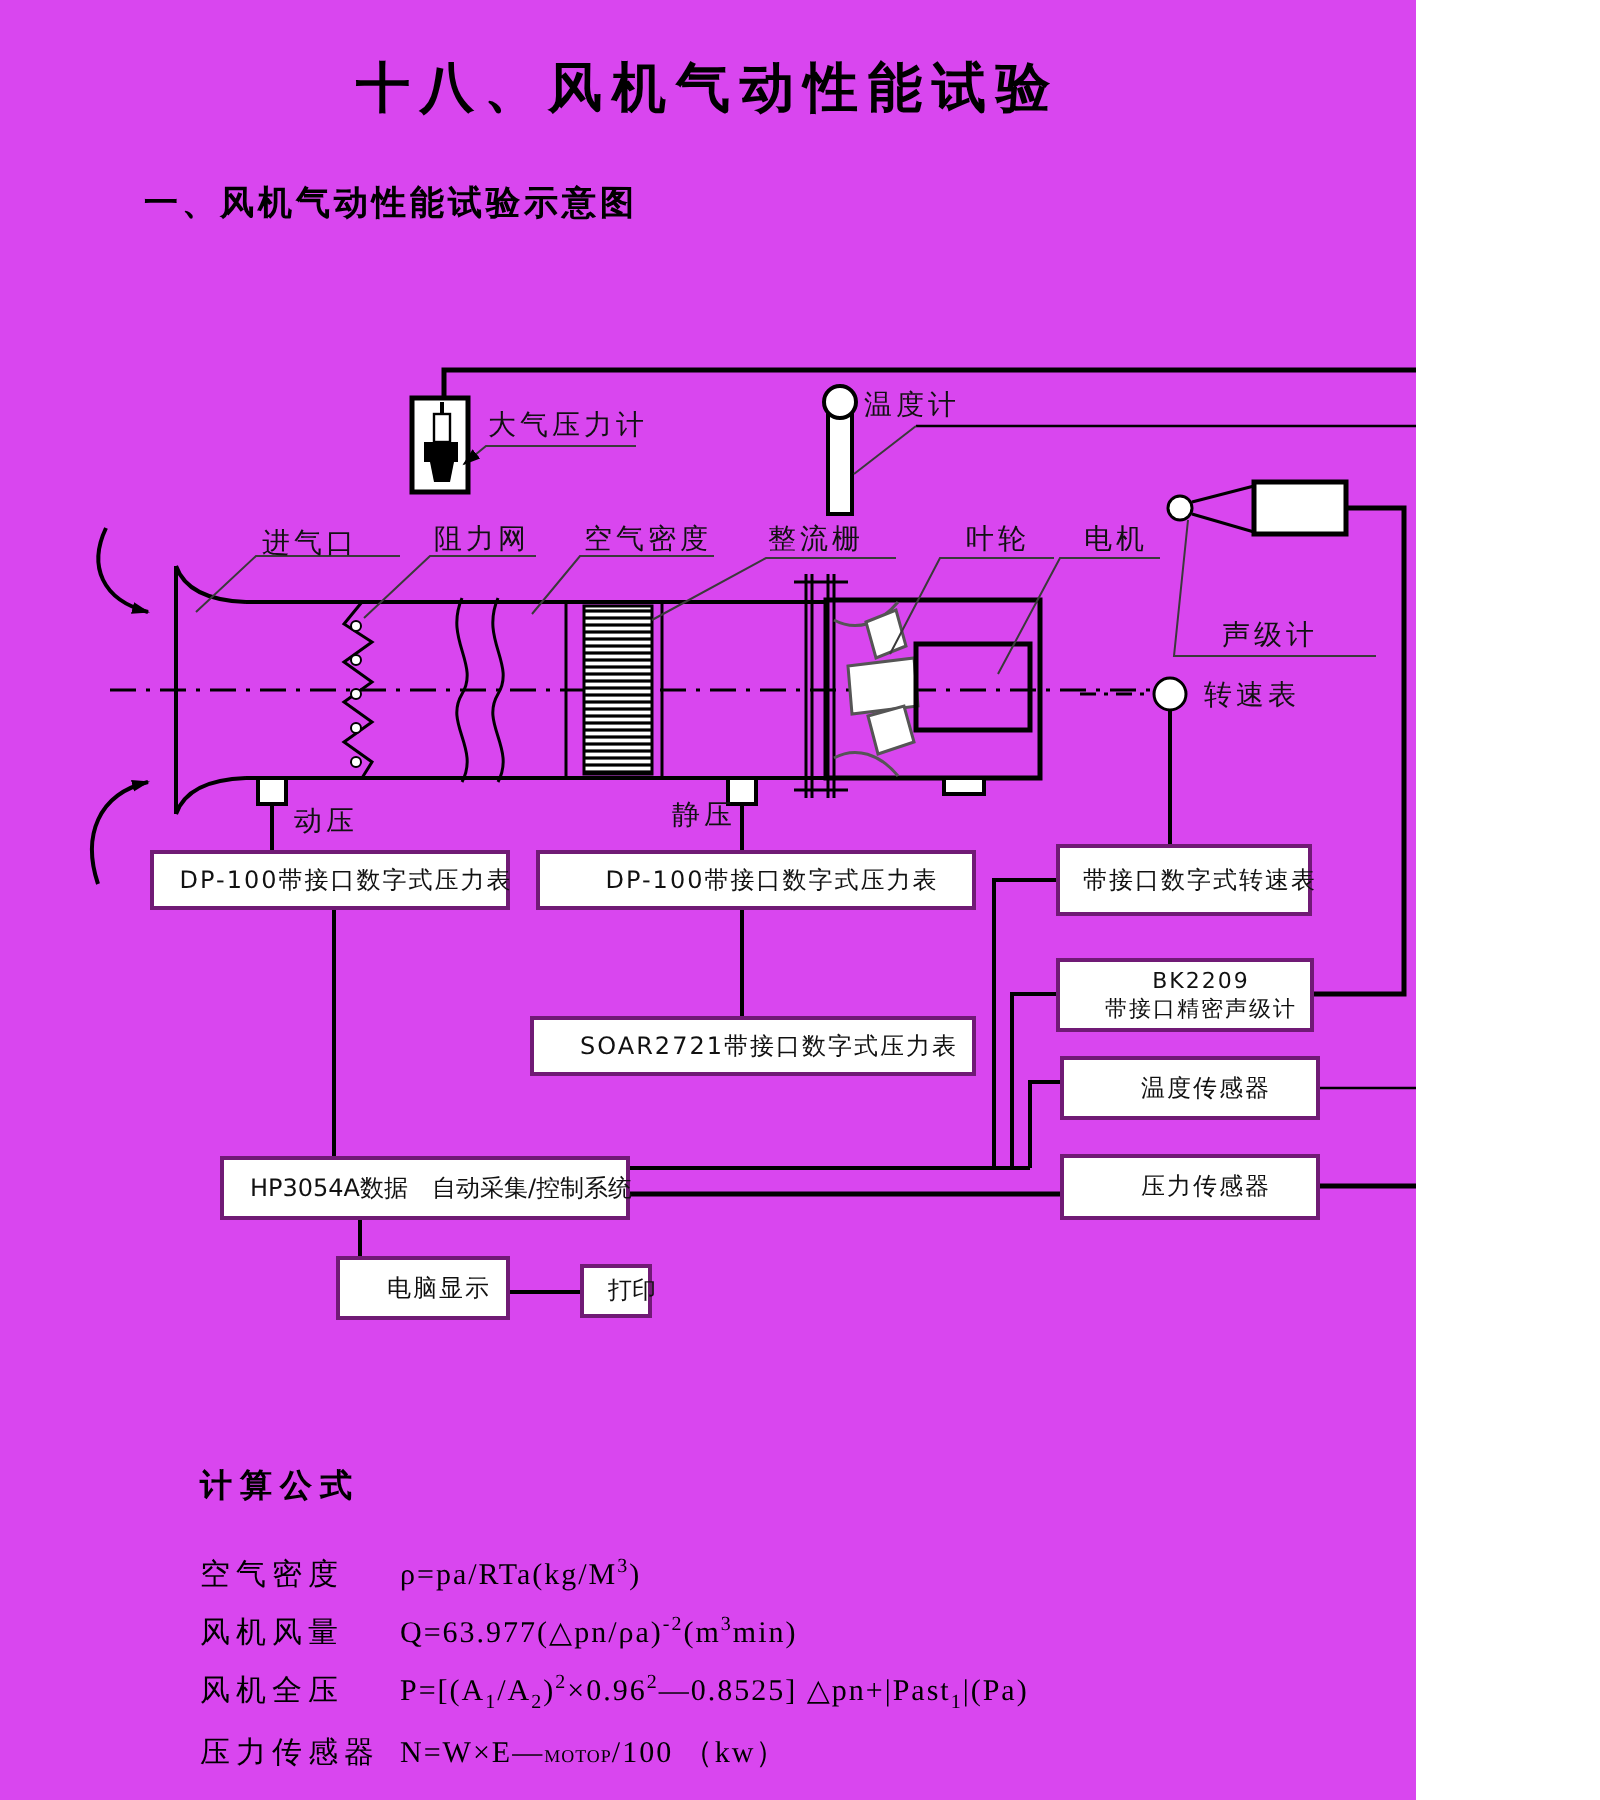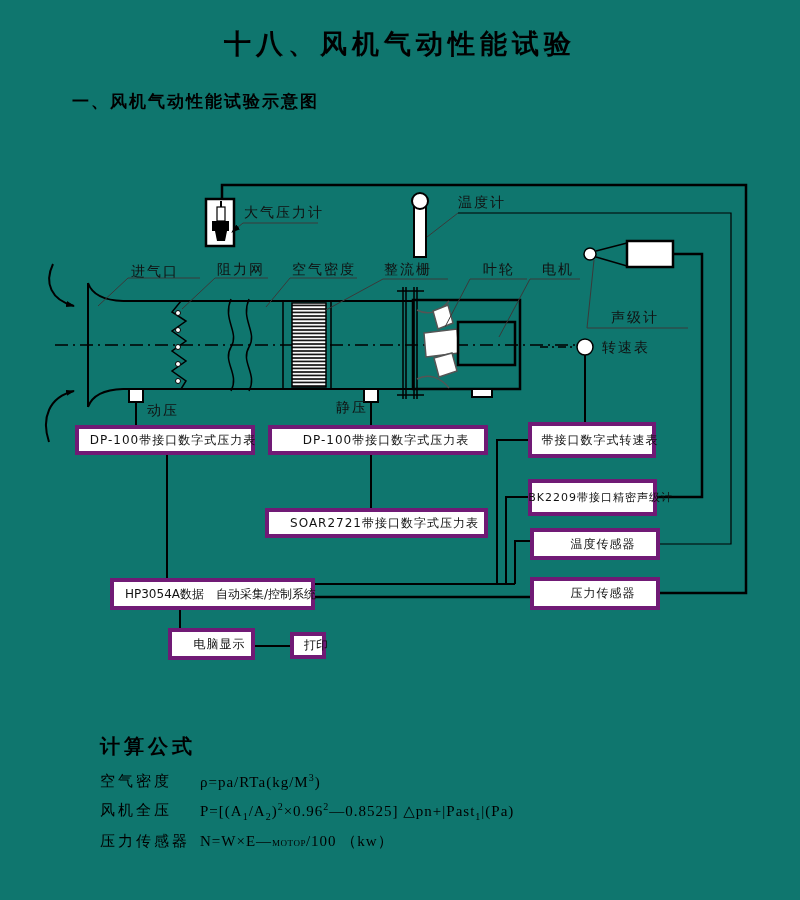--- a/index.html
+++ b/index.html
@@ -1,30 +1,30 @@
 <!DOCTYPE html>
 <html><head>
 <meta charset="utf-8">
 <style>
   html,body{margin:0;padding:0;}
   body{width:800px;height:900px;background:#ffffff;color:#000;
        font-family:"DejaVu Sans",sans-serif;}
-  .page{position:relative;width:800px;height:900px;background:#0f766e;overflow:hidden;}
+  .page{position:relative;width:708px;height:900px;background:#d946ef;overflow:hidden;}
   .title{position:absolute;top:26px;left:0;width:100%;text-align:center;
          font-size:27px;font-weight:bold;letter-spacing:5px;
          font-family:"DejaVu Serif","Liberation Serif",serif;}
   .subheading{position:absolute;top:90px;left:72px;font-size:17px;font-weight:bold;letter-spacing:2px;}
   svg.diagram{position:absolute;left:0;top:0;}
   .dlabel{position:absolute;font-size:14px;letter-spacing:2px;white-space:nowrap;color:#111;}
-  .dbox{position:absolute;border:4px solid #701a75;background:#fff;box-sizing:border-box;
+  .dbox{position:absolute;border:2px solid #701a75;background:#fff;box-sizing:border-box;
         display:flex;align-items:center;justify-content:center;
         font-size:12px;letter-spacing:1px;white-space:nowrap;color:#111;padding-left:16px;}
-  .dbox.two{flex-direction:row;line-height:1.25;}
+  .dbox.two{flex-direction:column;line-height:1.25;}
   .formulas{position:absolute;left:100px;top:733px;}
-  .f-heading{font-size:20px;font-weight:bold;letter-spacing:4px;margin-bottom:12px;}
+  .f-heading{font-size:16px;font-weight:bold;letter-spacing:4px;margin-bottom:24px;}
   .f-row{display:flex;align-items:flex-start;margin-bottom:10px;font-size:15px;}
   .f-label{width:100px;letter-spacing:3px;flex:none;}
   .f-formula{font-family:Liberation Serif, serif;font-size:15px;letter-spacing:1px;}
   .f-formula sup,.f-formula sub{font-size:10px;}
   .f-formula .sc{font-size:9px;letter-spacing:0.5px;}
 </style>
 </head>
 <body>
 
 <div class="page">
@@ -157,21 +157,21 @@
       <path d="M 268,278 L 215,278 L 182,309"></path>
       <path d="M 357,278 L 290,278 L 266,307"></path>
       <path d="M 448,279 L 383,279 L 326,310"></path>
       <path d="M 527,279 L 470,279 L 445,327"></path>
       <path d="M 580,279 L 530,279 L 499,337"></path>
       <path d="M 688,328 L 587,328 L 594,260"></path>
     </g>
   </svg>
 
   <span class="dlabel" style="left:244px;top:204px">大气压力计</span>
-  <span class="dlabel" style="left:458px;top:194px">温度计</span>
+  <span class="dlabel" style="left:432px;top:194px">温度计</span>
   <span class="dlabel" style="left:131px;top:263px">进气口</span>
   <span class="dlabel" style="left:217px;top:261px">阻力网</span>
   <span class="dlabel" style="left:292px;top:261px">空气密度</span>
   <span class="dlabel" style="left:384px;top:261px">整流栅</span>
   <span class="dlabel" style="left:483px;top:261px">叶轮</span>
   <span class="dlabel" style="left:542px;top:261px">电机</span>
   <span class="dlabel" style="left:611px;top:309px">声级计</span>
   <span class="dlabel" style="left:602px;top:339px">转速表</span>
   <span class="dlabel" style="left:147px;top:402px">动压</span>
   <span class="dlabel" style="left:336px;top:399px">静压</span>
@@ -190,20 +190,24 @@
   <div class="dbox" style="left:168px;top:628px;width:87px;height:32px">电脑显示</div>
   <div class="dbox" style="left:290px;top:632px;width:36px;height:27px;letter-spacing:0">打印</div>
 
   <div class="formulas">
     <div class="f-heading">计算公式</div>
     <div class="f-row">
       <span class="f-label">空气密度</span>
       <span class="f-formula">ρ=pa/RTa(kg/M<sup>3</sup>)</span>
     </div>
     <div class="f-row">
+      <span class="f-label">风机风量</span>
+      <span class="f-formula">Q=63.977(△pn/ρa)<sup>-2</sup>(m<sup>3</sup>min)</span>
+    </div>
+    <div class="f-row">
       <span class="f-label">风机全压</span>
       <span class="f-formula">P=[(A<sub>1</sub>/A<sub>2</sub>)<sup>2</sup>×0.96<sup>2</sup>—0.8525] △pn+|Past<sub>1</sub>|(Pa)</span>
     </div>
     <div class="f-row">
       <span class="f-label">压力传感器</span>
       <span class="f-formula">N=W×E—<span class="sc">MOTOP</span>/100 （kw）</span>
     </div>
   </div>
 
 </div>

